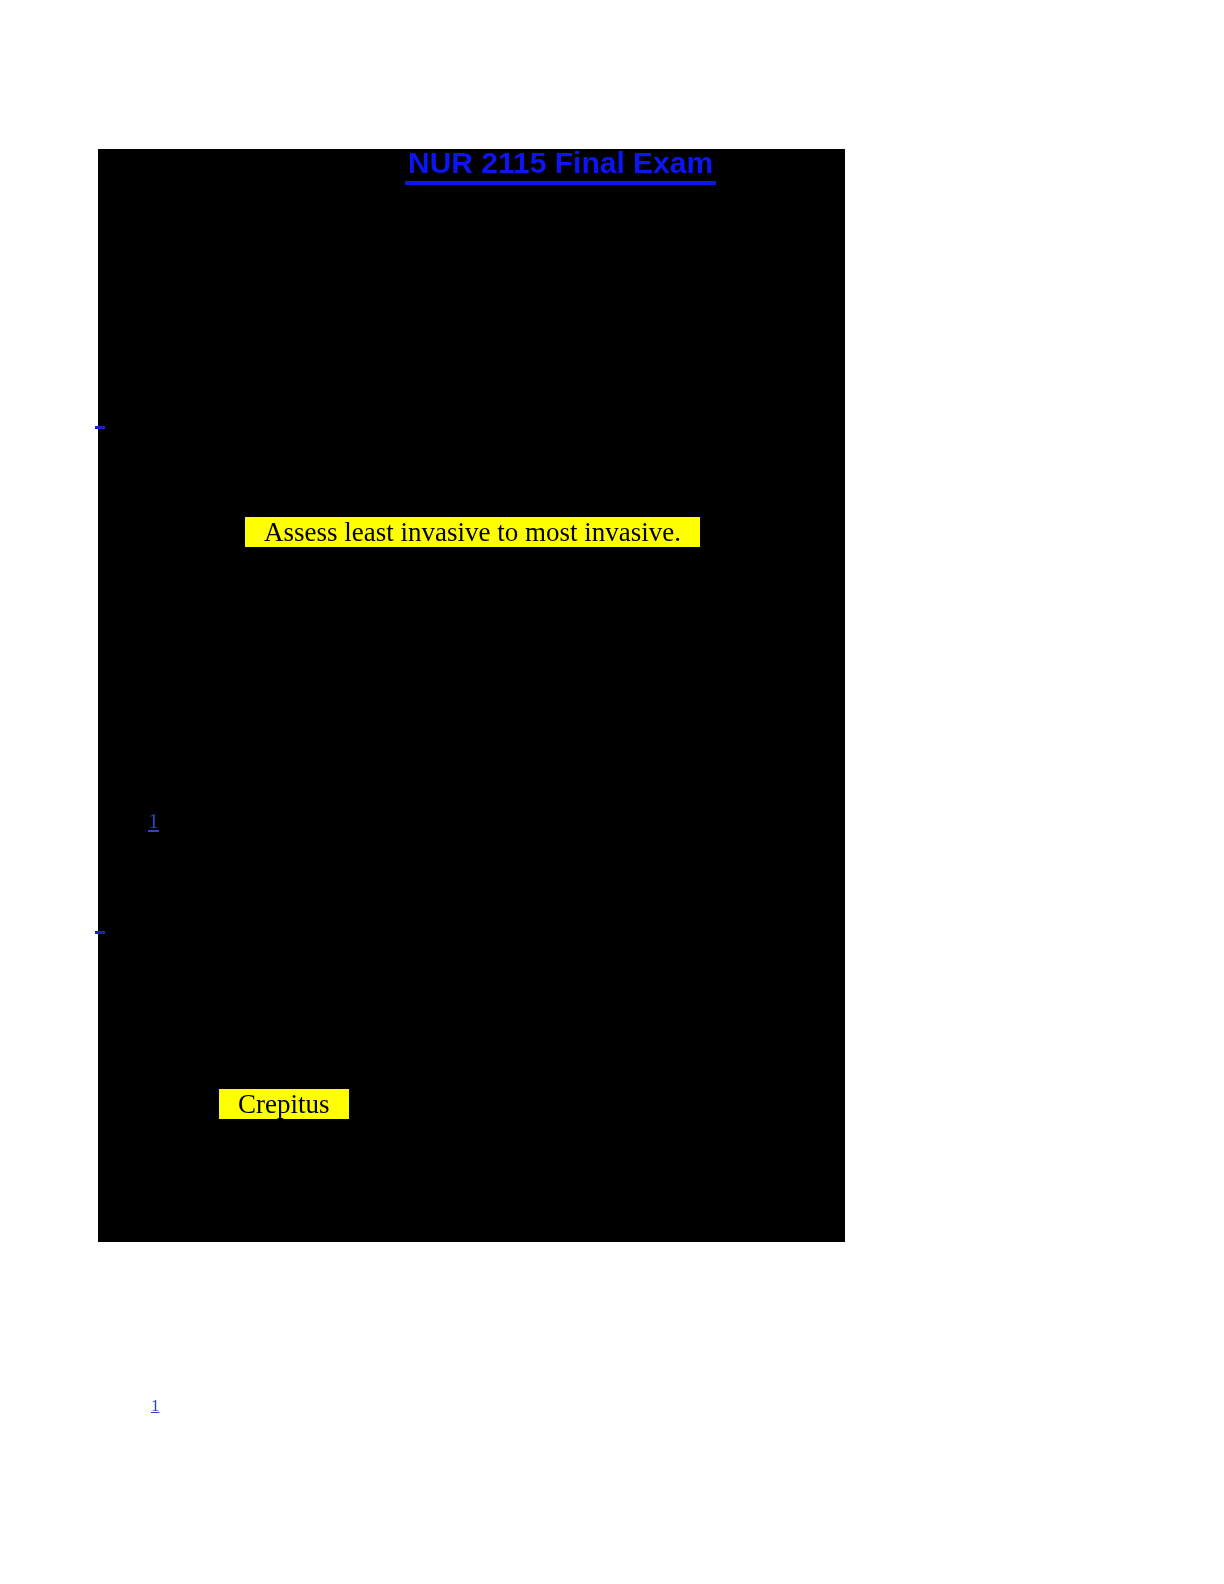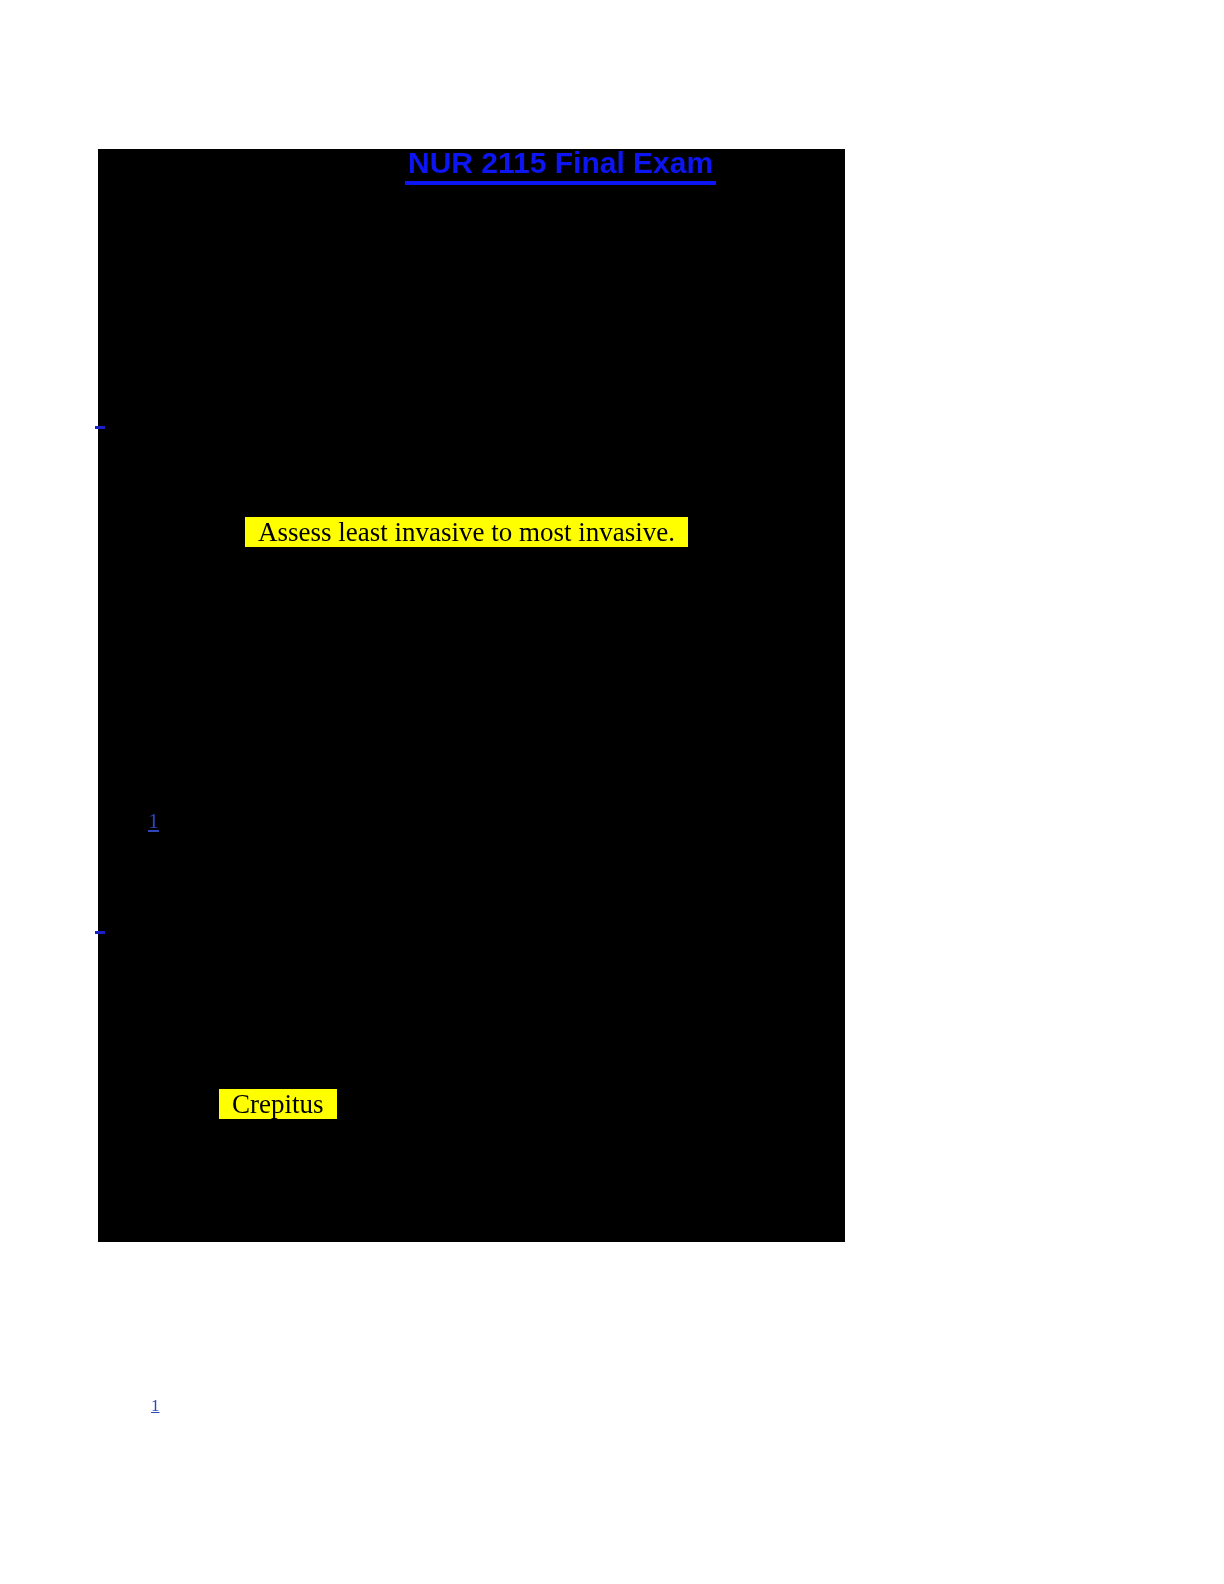--- a/index.html
+++ b/index.html
@@ -39,21 +39,21 @@
     cursor: pointer;
   }
   .hl {
     position: absolute;
     display: inline-block;
     background: var(--highlight_bg, #ffff00);
     color: var(--highlight_text, #000000);
     font-family: "Liberation Serif", serif;
     font-size: 27px;
     line-height: 30px;
-    padding: 0 13px;
+    padding: 0 19px;
     white-space: nowrap;
   }
   .hl-assess { left: 147px; top: 368px; }   
   .hl-crepitus { left: 121px; top: 928px; margin-top: 12px; } 
   .link-dash {
     position: absolute;
     height: 3px;
     width: 10px;
     background: var(--link_fragment_color, #1a1fcc);
   }

